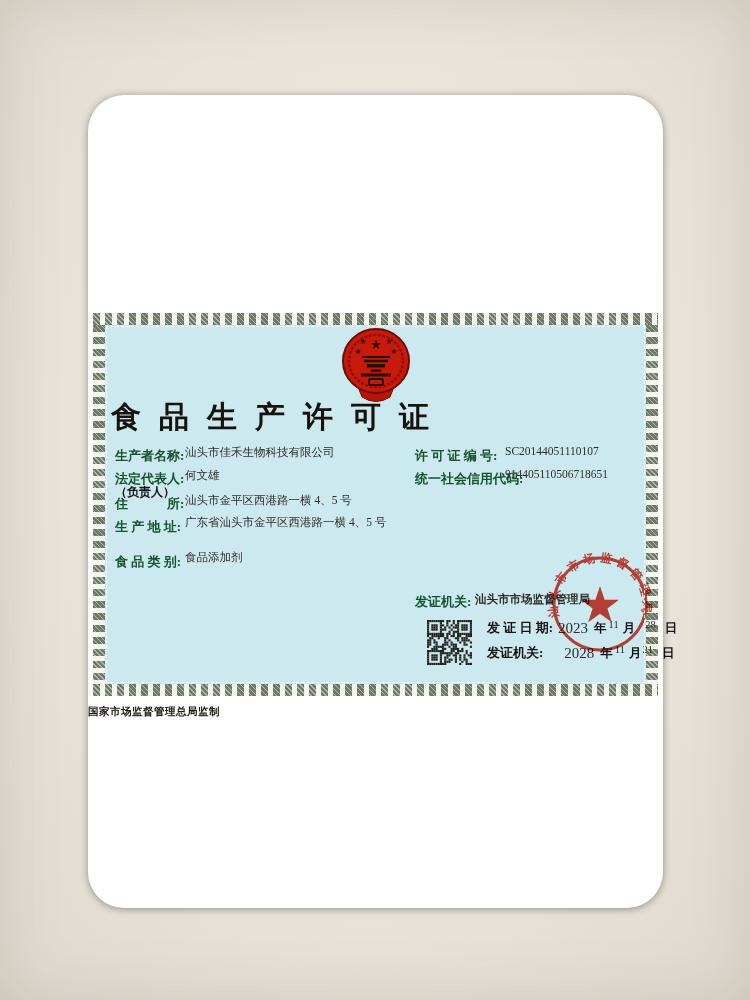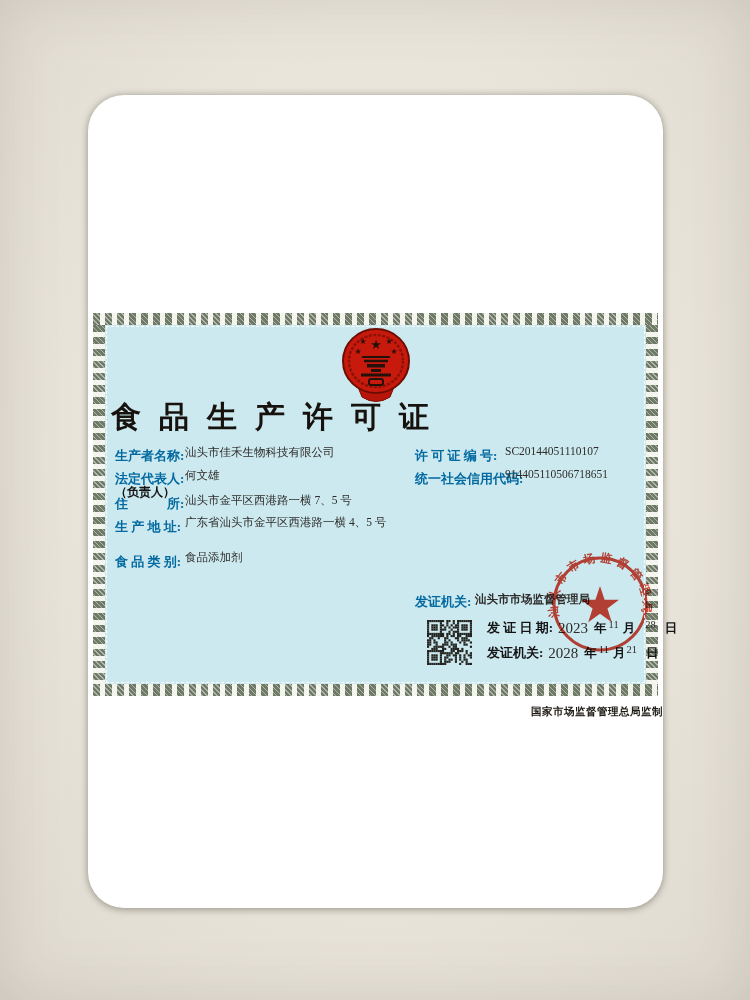--- a/index.html
+++ b/index.html
@@ -23,32 +23,32 @@
     background-image:repeating-linear-gradient(45deg,rgba(255,255,255,.45) 0 1px,rgba(0,0,0,0) 1px 3.5px),
       repeating-linear-gradient(to right,#6f7a66 0 7px,#f2f4ec 7px 12px);}
   .edge.t{top:0}.edge.b{bottom:0}
   .edge.l,.edge.r{top:12px;bottom:12px;width:12px;
     background-image:repeating-linear-gradient(45deg,rgba(255,255,255,.45) 0 1px,rgba(0,0,0,0) 1px 3.5px),
       repeating-linear-gradient(to bottom,#6f7a66 0 7px,#f2f4ec 7px 12px);}
   .edge.l{left:0}.edge.r{right:0}
   .emblem{position:absolute;left:50%;top:14px;transform:translateX(-50%);}
   .title{position:absolute;top:84px;left:0;right:0;text-align:left;
     font-size:30px;font-weight:bold;color:#17120d;letter-spacing:18px;text-indent:18px;}
-  .lbl{position:absolute;font-weight:bold;font-size:13px;color:#0369a1;white-space:pre;}
+  .lbl{position:absolute;font-weight:bold;font-size:13px;color:#14532d;white-space:pre;}
   .val{position:absolute;font-size:11.5px;color:#2e2c2a;white-space:pre;}
   .sub{position:absolute;font-weight:bold;font-size:12px;color:#141414;white-space:pre;font-family:Liberation Mono, monospace;}
   .daterow{position:absolute;display:flex;align-items:center;white-space:pre;}
   .daterow .dl{font-weight:bold;font-size:13px;color:#141414;}
   .daterow .num{font-size:15px;color:#2e2c2a;}
   .daterow .unit{font-weight:bold;font-size:12.5px;color:#141414;}
   .daterow .raised{position:relative;top:-4px;font-size:10.5px;}
   .qr{position:absolute;left:334px;top:306px;width:45px;height:47px;}
   .seal{position:absolute;left:448px;top:232px;width:118px;height:118px;
     opacity:.88;mix-blend-mode:multiply;pointer-events:none;}
-  .footer{position:absolute;left:0;right:0;top:610px;text-align:right;
+  .footer{position:absolute;left:0;right:0;top:610px;text-align:left;
     font-size:10.5px;font-weight:bold;color:#1c1812;letter-spacing:.5px;}
 </style>
 </head>
 <body>
 
 <div class="vignette"></div>
 
 <div class="card">
 
   <div class="cert">
@@ -77,21 +77,21 @@
     <div class="title">食品生产许可证</div>
 
     <div class="lbl" style="left:22px;top:134px">生产者名称:</div>
     <div class="val" style="left:92px;top:132px">汕头市佳禾生物科技有限公司</div>
 
     <div class="lbl" style="left:22px;top:157px">法定代表人:</div>
     <div class="sub" style="left:22px;top:171px">（负责人）</div>
     <div class="val" style="left:92px;top:155px">何文雄</div>
 
     <div class="lbl" style="left:22px;top:182px">住　　　所:</div>
-    <div class="val" style="left:92px;top:180px">汕头市金平区西港路一横 7、5 号</div>
+    <div class="val" style="left:92px;top:180px">汕头市金平区西港路一横 4、5 号</div>
 
     <div class="lbl" style="left:22px;top:205px">生 产 地 址:</div>
     <div class="val" style="left:92px;top:202px">广东省汕头市金平区西港路一横 4、5 号</div>
 
     <div class="lbl" style="left:22px;top:240px">食 品 类 别:</div>
     <div class="val" style="left:92px;top:237px">食品添加剂</div>
 
     <div class="lbl" style="left:322px;top:134px">许 可 证 编 号:</div>
     <div class="val" style="left:412px;top:132px">SC20144051110107</div>
 
@@ -106,21 +106,21 @@
       <span class="num" style="margin-left:5px">2023</span>
       <span class="unit" style="margin-left:6px">年</span>
       <span class="num raised" style="margin-left:2px">11</span>
       <span class="unit" style="margin-left:4px">月</span>
       <span class="num raised" style="margin-left:10px">28</span>
       <span class="unit" style="margin-left:9px">日</span>
     </div>
 
     <div class="daterow" style="left:394px;top:331px">
       <span class="dl">发证机关:</span>
-      <span class="num" style="margin-left:5px">2028</span>
+      <span class="num" style="margin-left:21px">2028</span>
       <span class="unit" style="margin-left:6px">年</span>
       <span class="num raised" style="margin-left:2px">11</span>
       <span class="unit" style="margin-left:4px">月</span>
       <span class="num raised" style="margin-left:1px">21</span>
       <span class="unit" style="margin-left:9px">日</span>
     </div>
 
     <svg id="qr-svg" class="qr" viewBox="0 0 46 46">
         <g fill="#23231f">
           <rect x="0.00" y="0.00" width="2.19" height="2.19"></rect>

